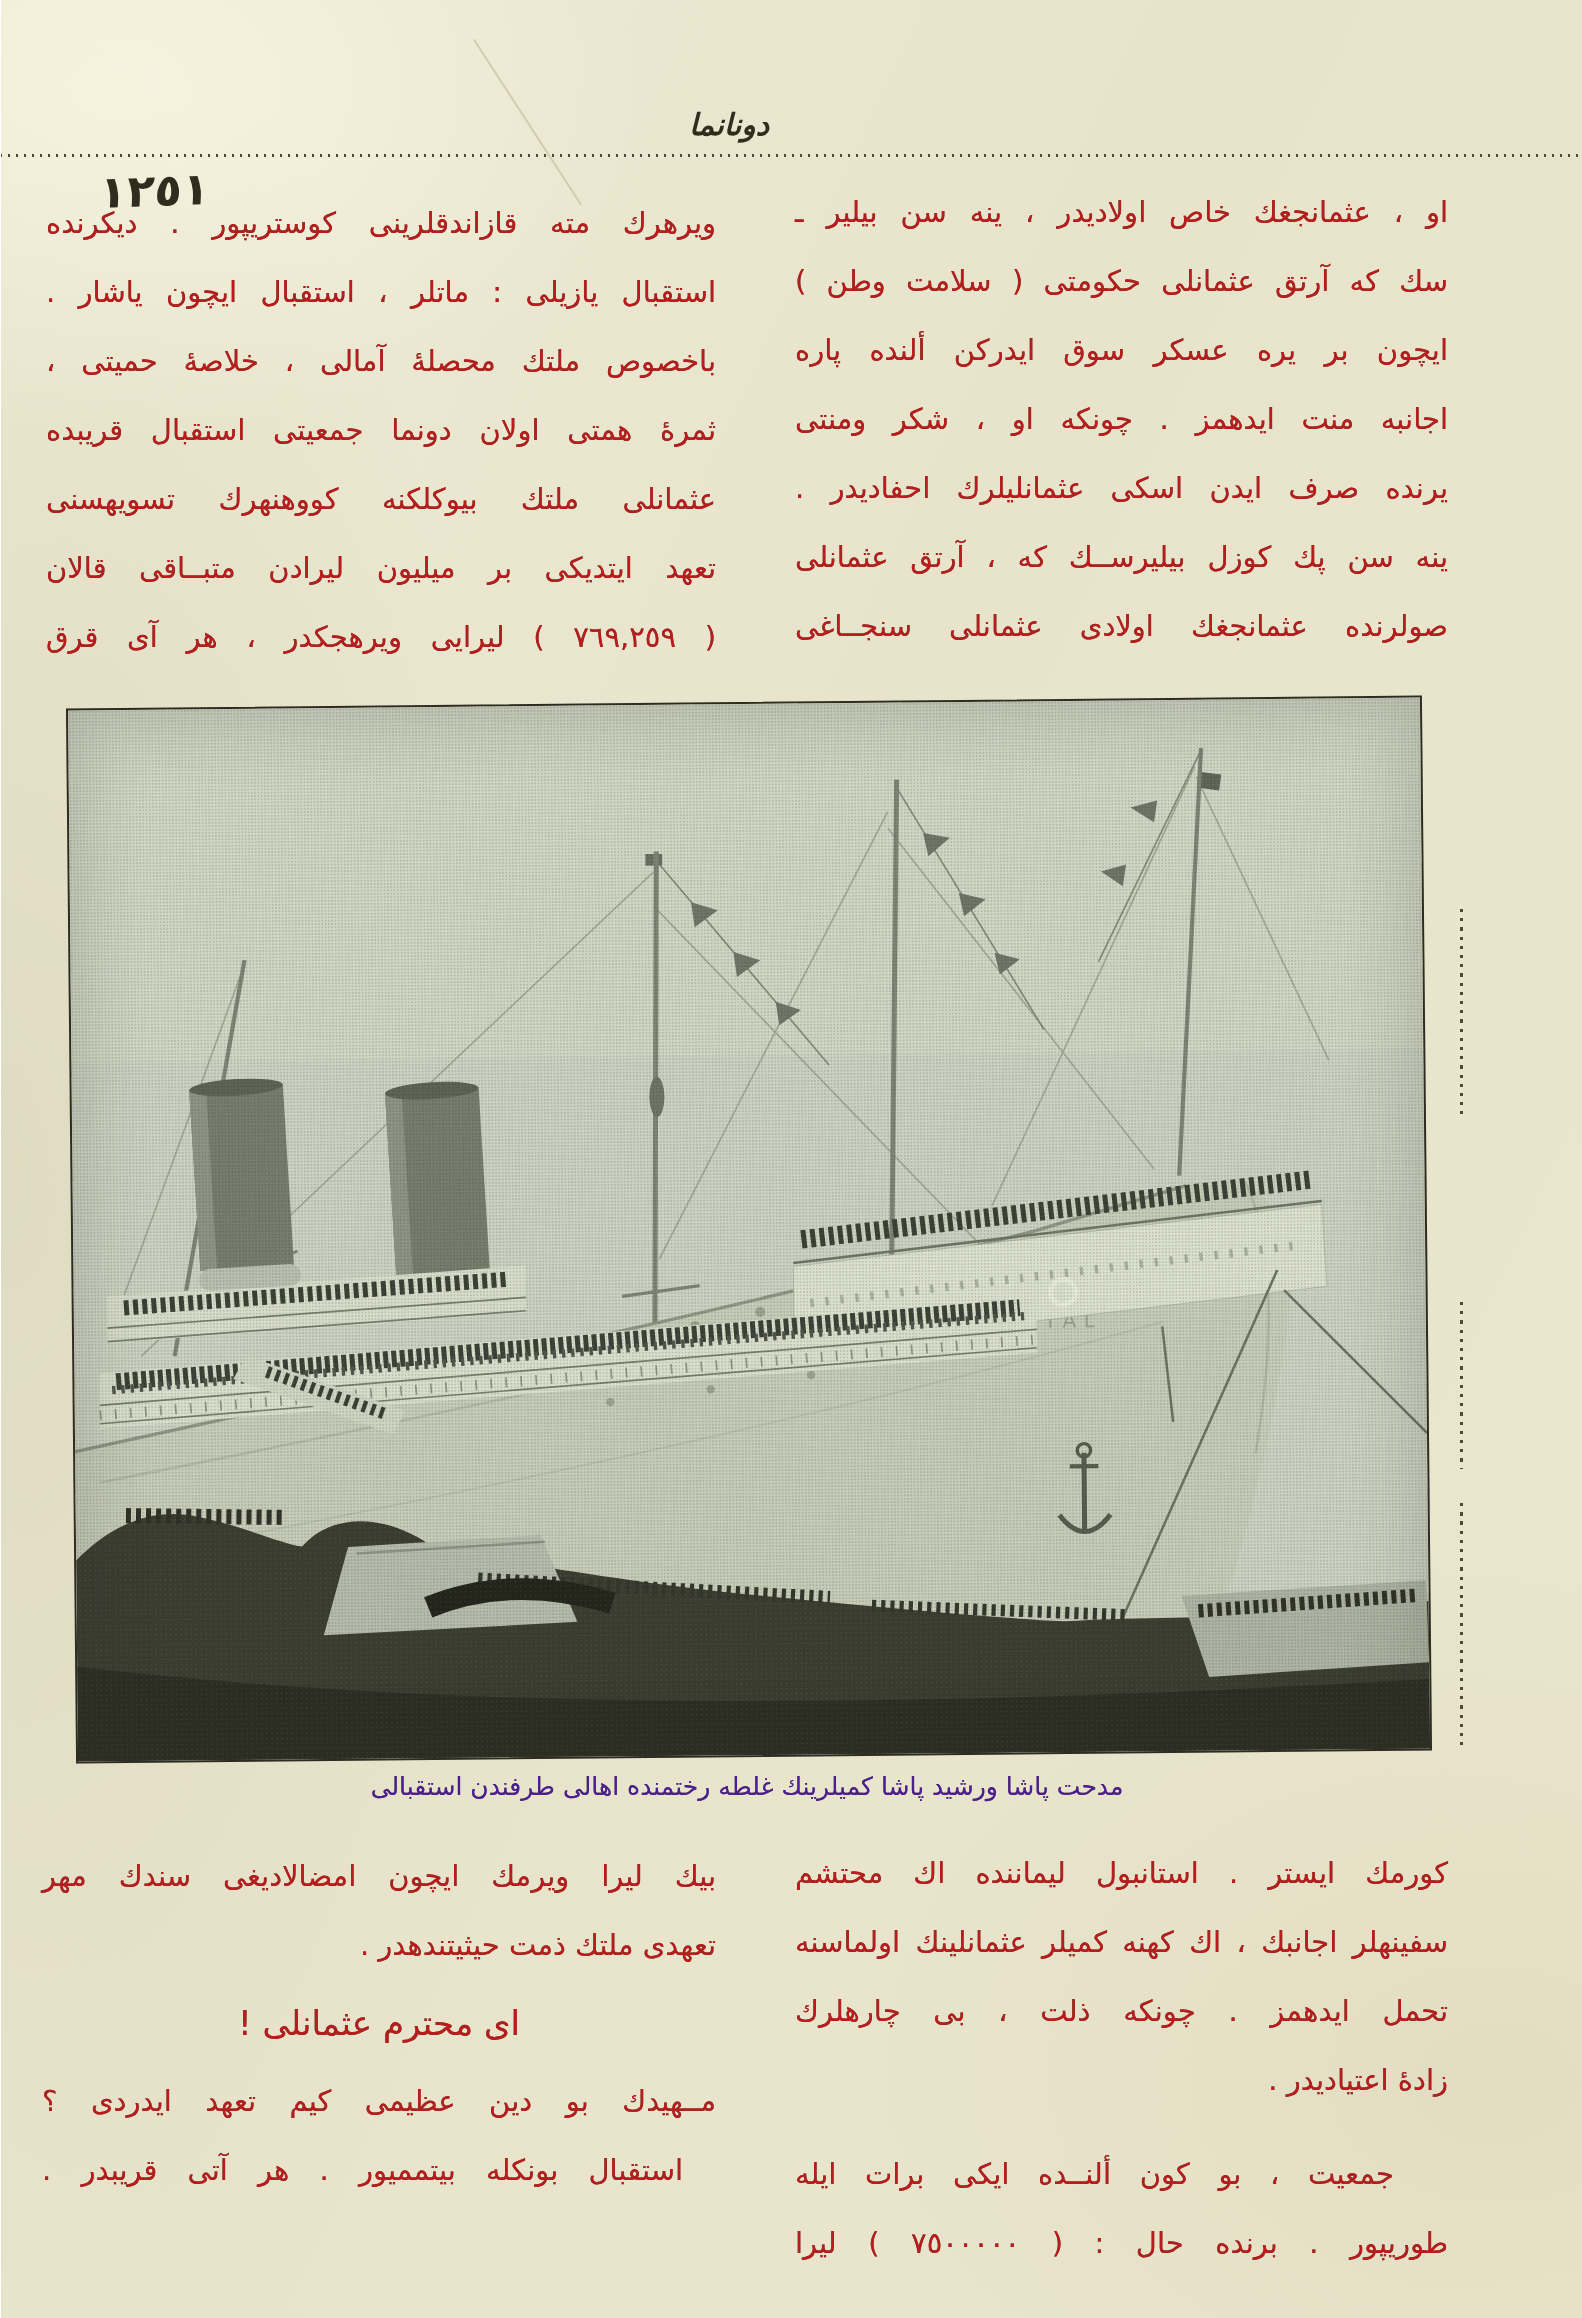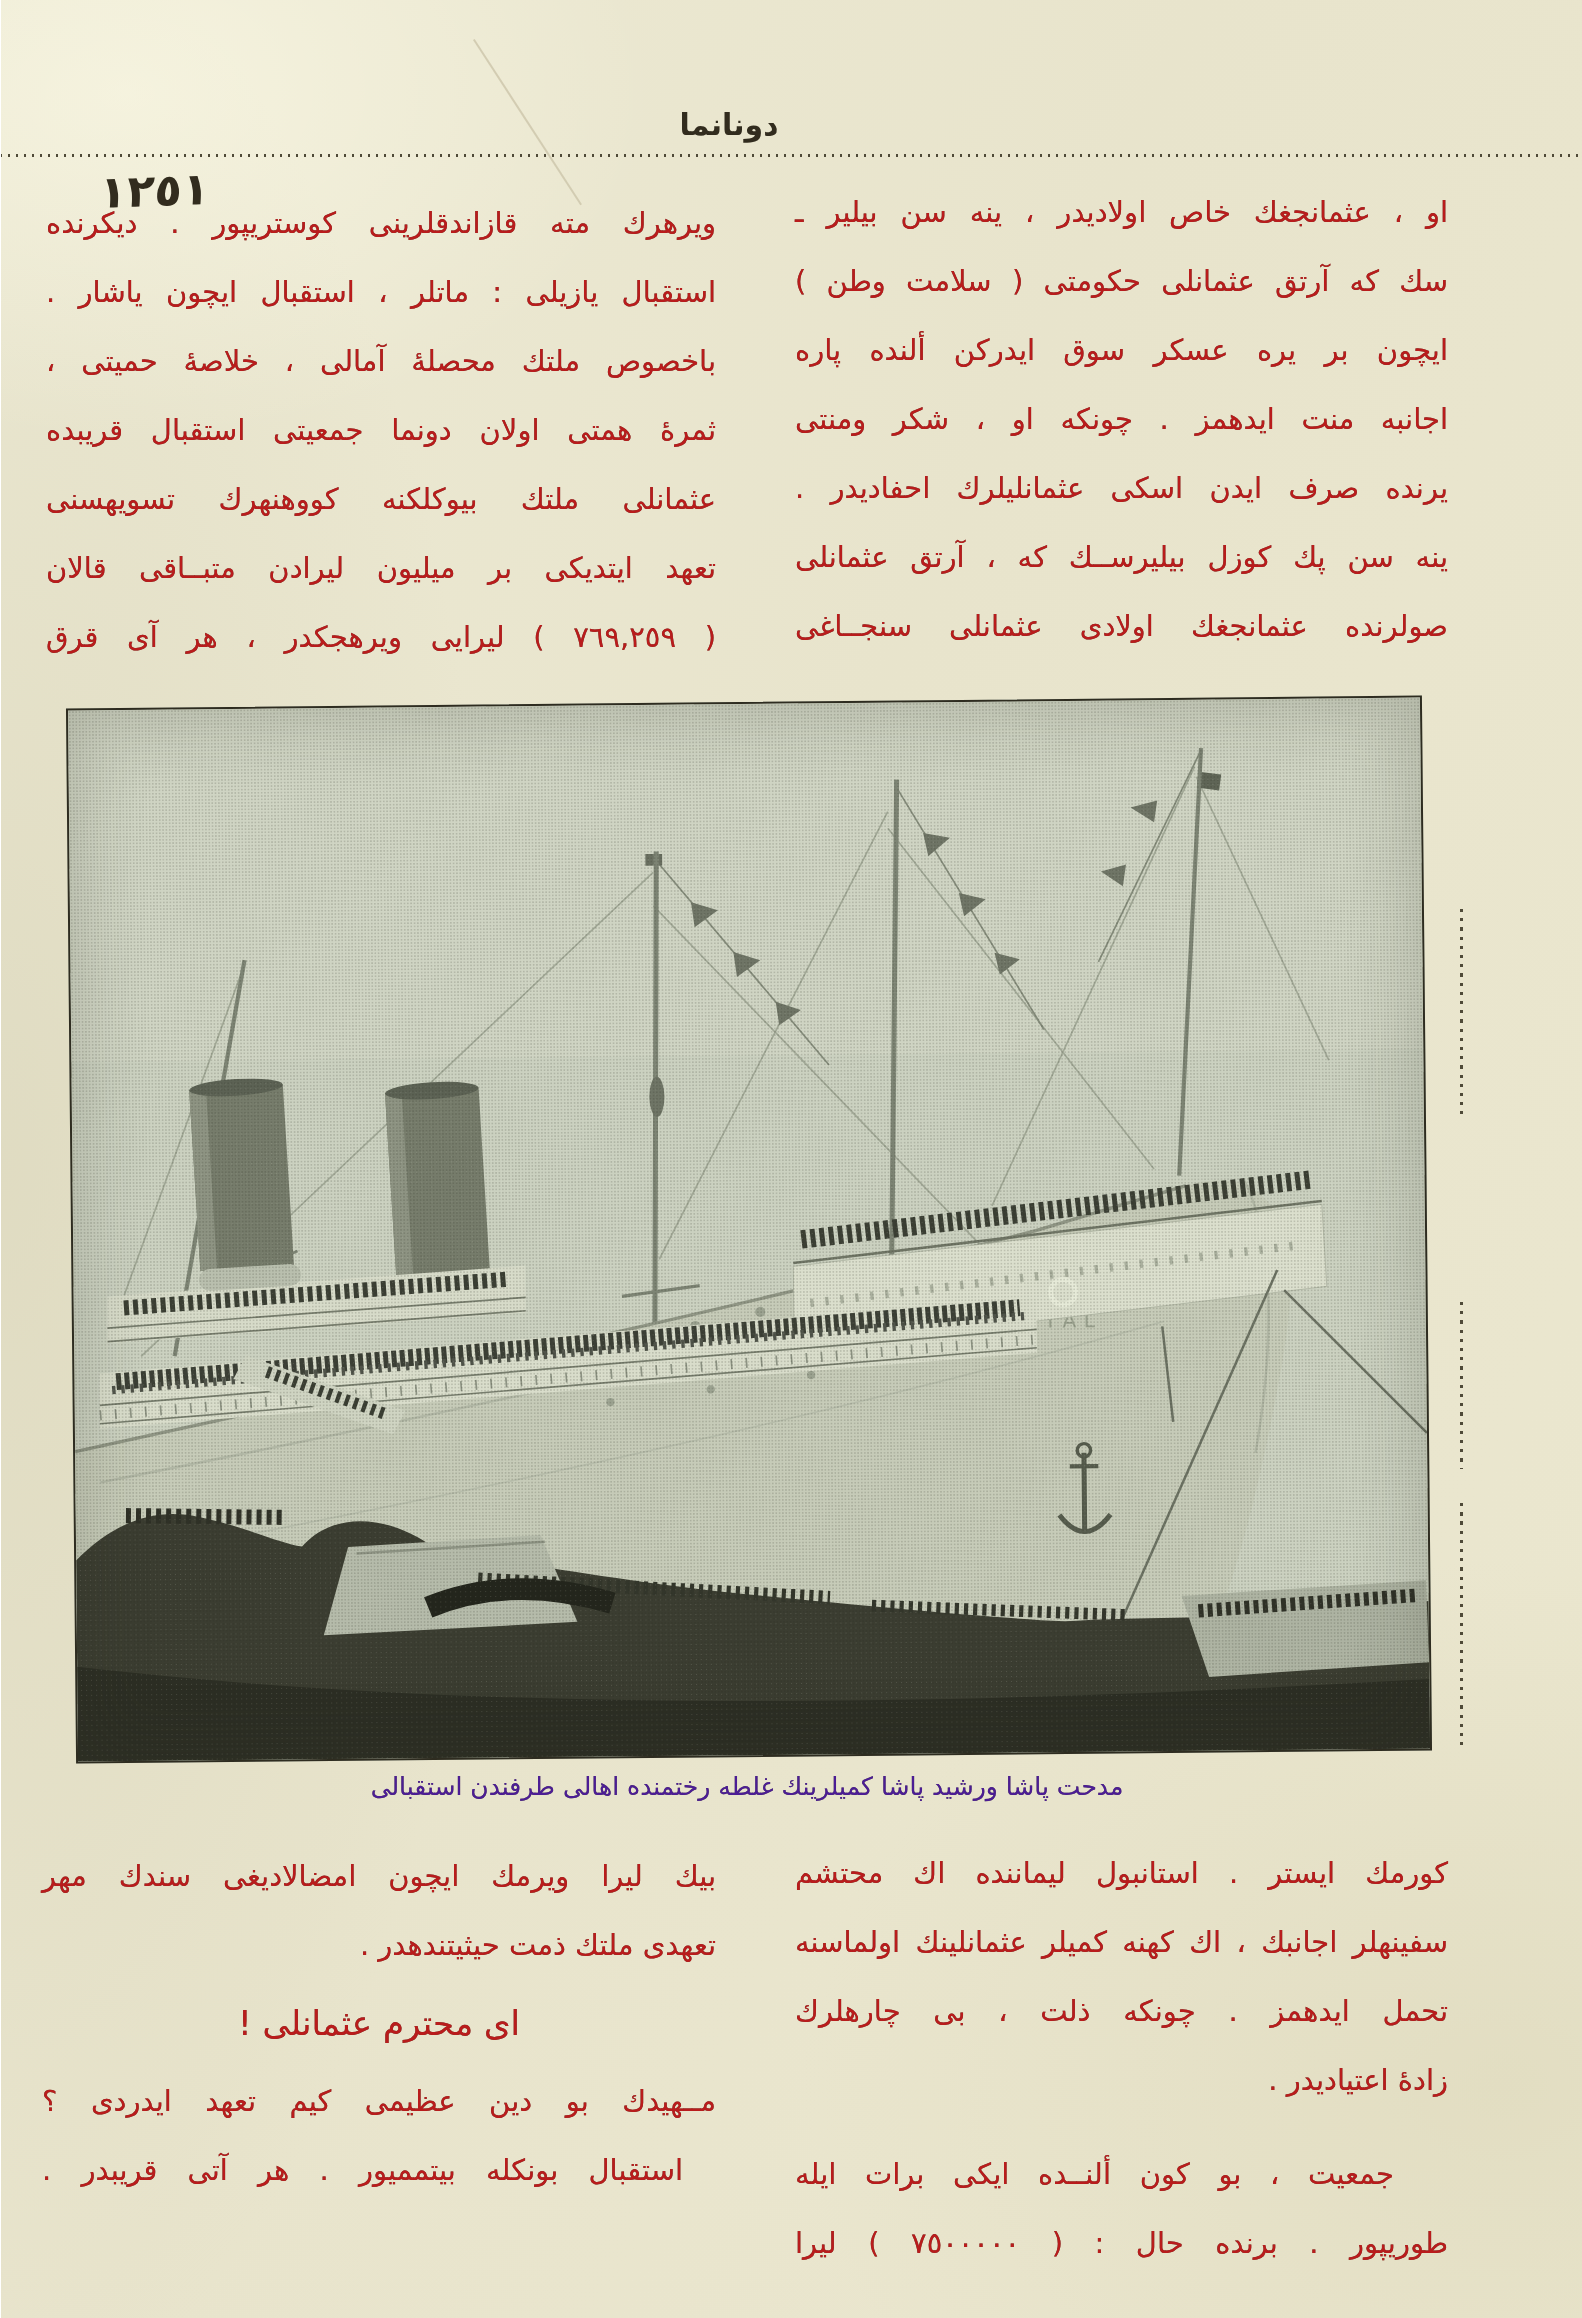--- a/index.html
+++ b/index.html
@@ -10,21 +10,21 @@
   }
   .pagewash{position:absolute;inset:0;pointer-events:none;
     background:
       radial-gradient(754px 502px at 8% 4%,rgba(255,253,235,.5),transparent 70%),
       radial-gradient(1005px 754px at 95% 90%,rgba(210,204,170,.35),transparent 70%),
       radial-gradient(670px 1675px at 0% 50%,rgba(190,184,150,.25),transparent 75%);
   }
   .pagenum{position:absolute;left:71px;top:164px;width:167px;font-size:45px;font-weight:bold;
     text-align:center;transform:skewX(-6deg) rotate(-2deg);color:#322c1e;}
   .masthead{position:absolute;left:620px;top:107px;width:218px;text-align:center;
-    font-size:30px;font-weight:bold;color:#322c1e;}
+    font-size:30px;font-weight:bold;color:#322c1e;font-style:italic;}
   .dotrule{position:absolute;left:0;top:154px;width:1583px;height:3.3px;
     background:repeating-linear-gradient(90deg,#4f4a38 0 2.5px,transparent 2.5px 8px);}
   .scratch{position:absolute;left:473px;top:40px;width:1.7px;height:197px;background:#cfc9ae;
     transform:rotate(-33deg);transform-origin:top left;opacity:.9;}
 
   .col{position:absolute;direction:rtl;font-size:29px;color:#b91c1c;
     text-shadow:0 0 0.6px rgba(43,38,25,.75);}
   .tline{height:69px;line-height:69px;white-space:nowrap;text-align:justify;
     text-align-last:justify;box-sizing:border-box;}
   .tline.short{text-align:right;text-align-last:right;}

